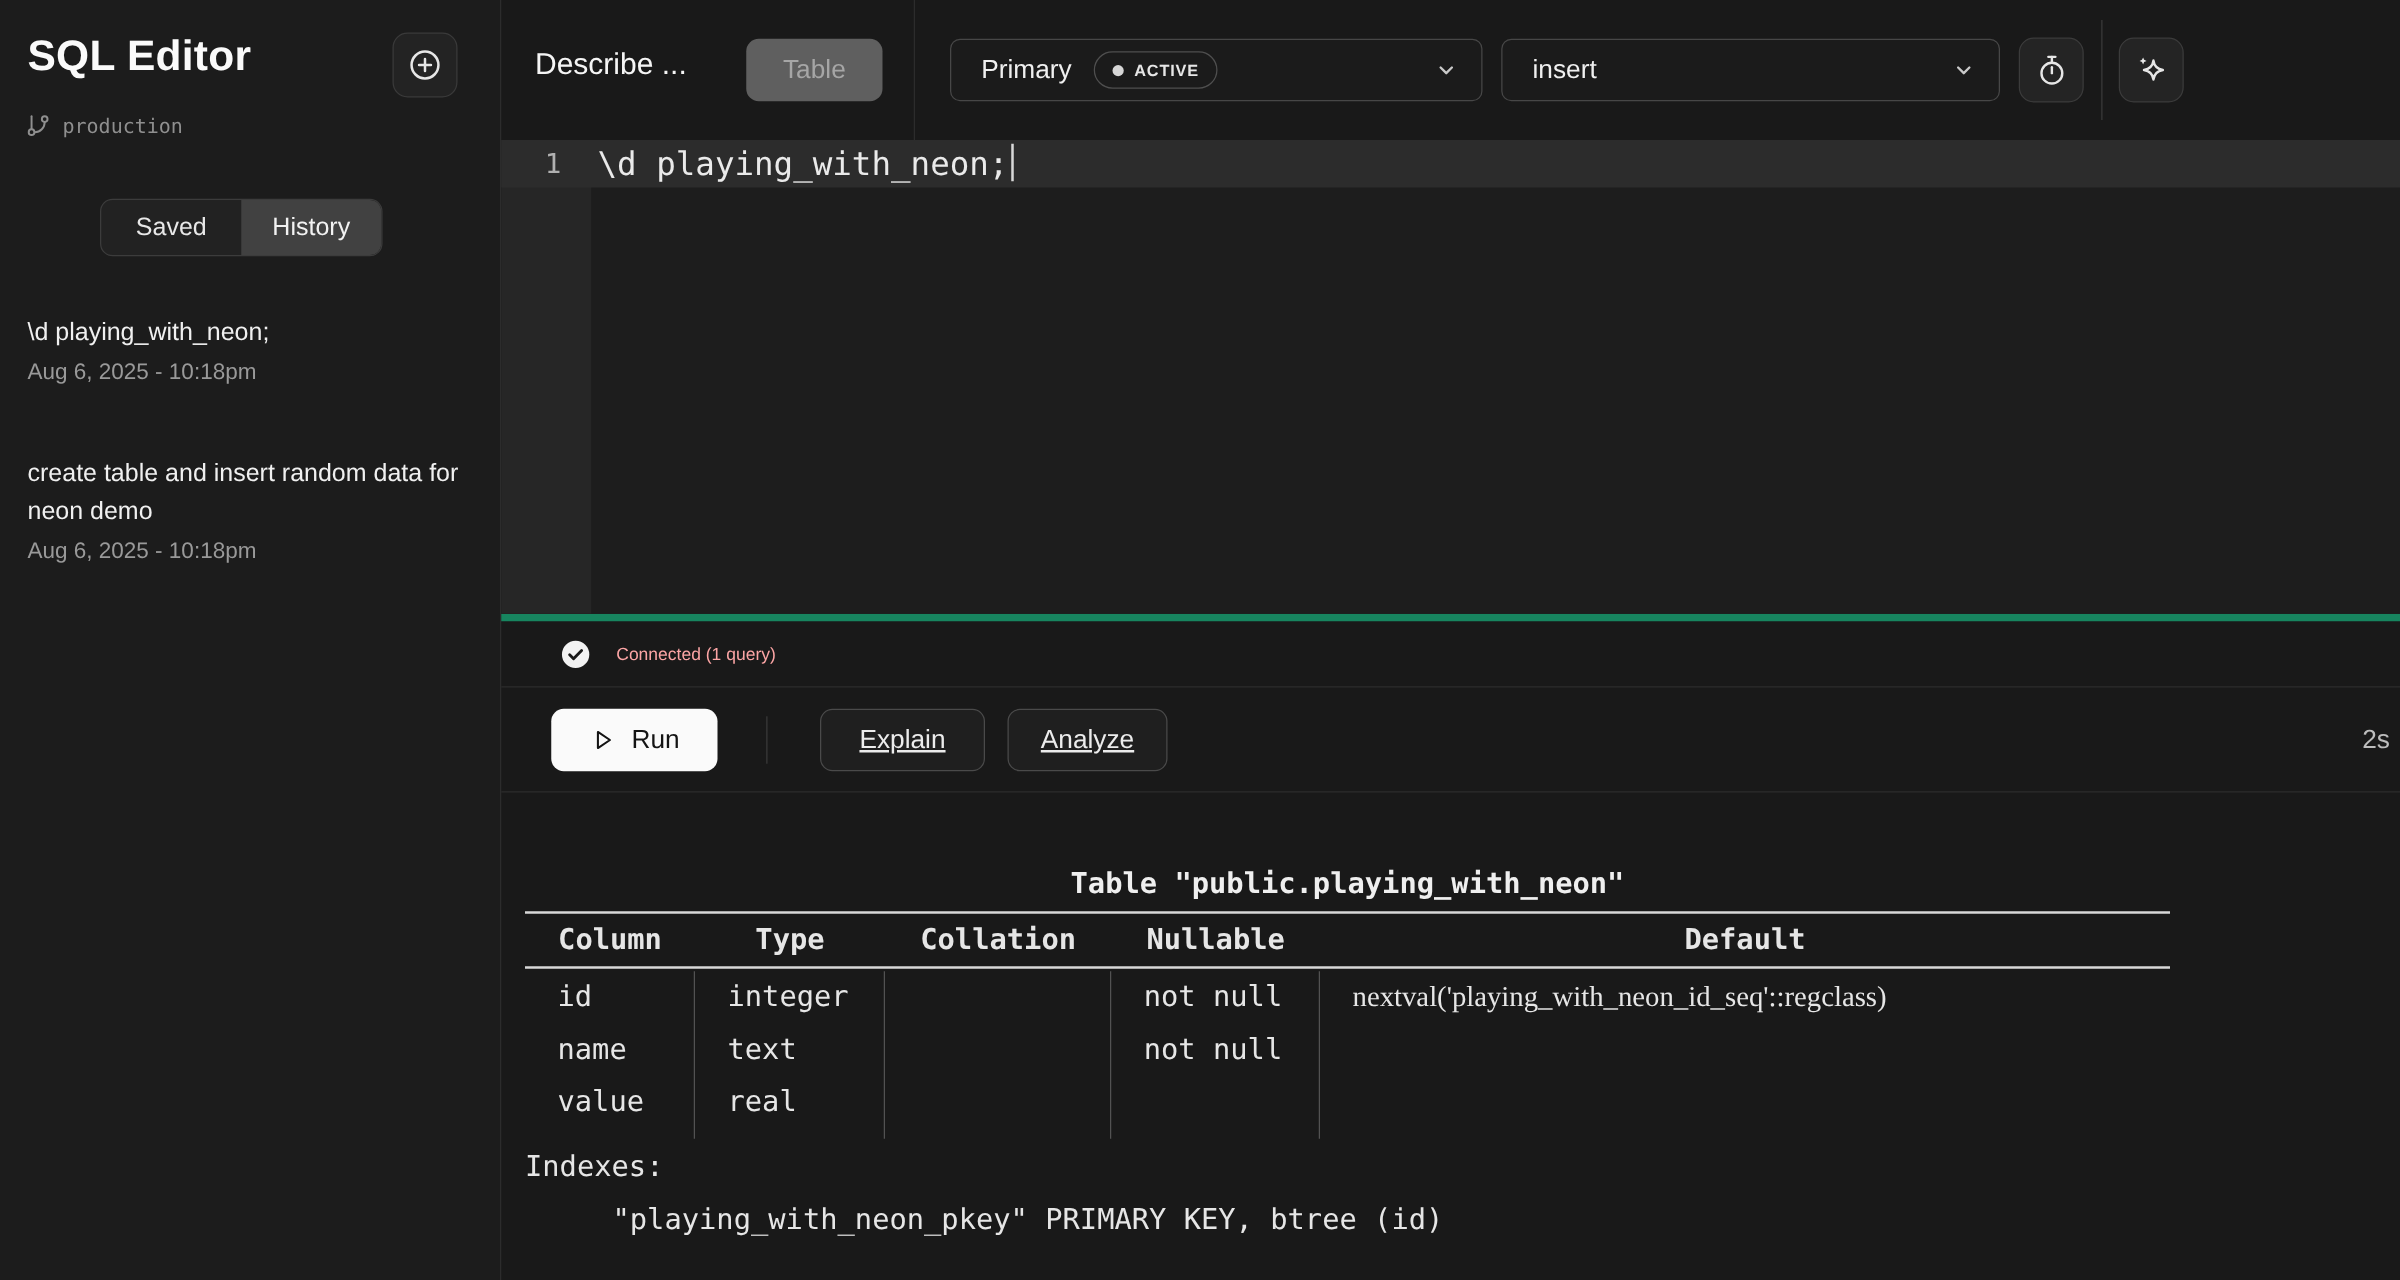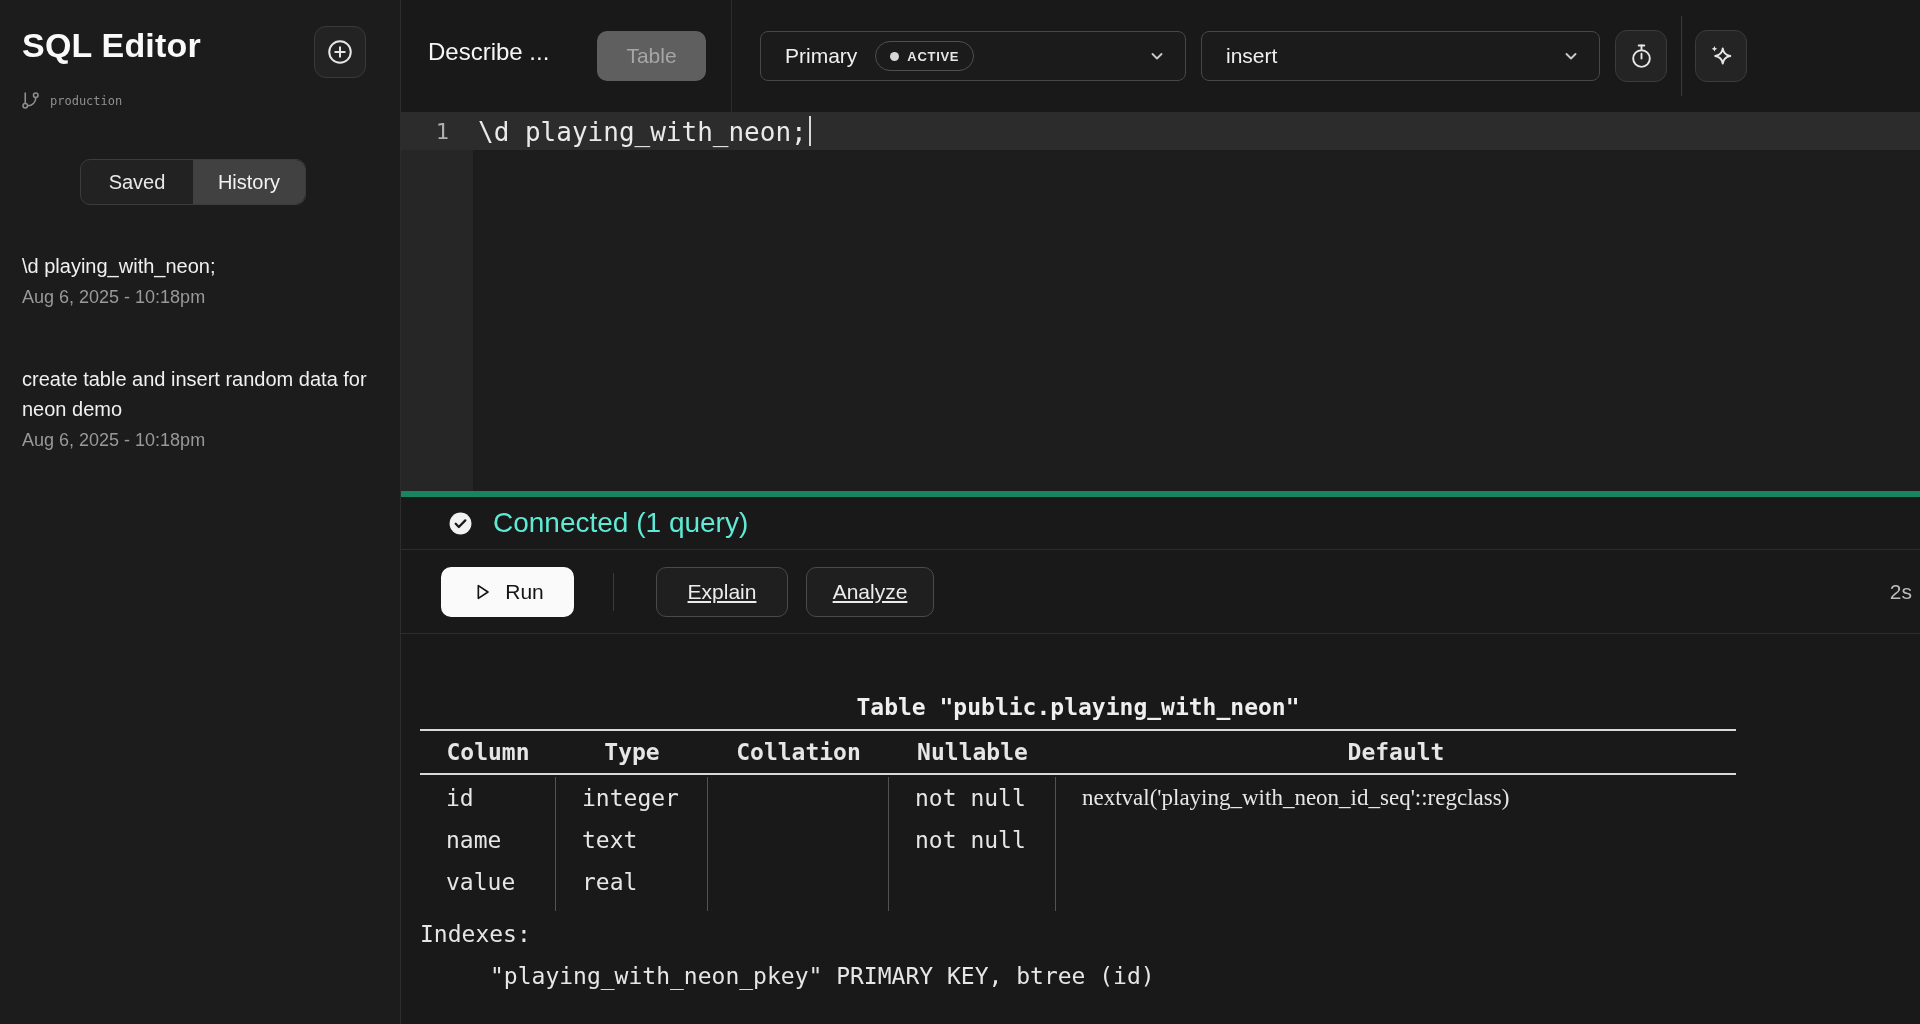--- a/index.html
+++ b/index.html
@@ -14,21 +14,21 @@
   .texture {
     background-image: radial-gradient(rgba(255,255,255,0.055) 1px, transparent 1.2px);
     background-size:5px 5px;
   }
   .app { display:flex; width:100%; height:100%; }
 
   
   .sidebar { width:401px; flex:0 0 401px; background:#1c1c1c; border-right:1px solid #2c2c2c; }
   .sb-header { display:flex; justify-content:space-between; align-items:flex-start; padding:26px 34px 0 22px; }
   .sb-title { font-size:34px; font-weight:bold; color:#fafafa; letter-spacing:0.2px; }
-  .branch-row { display:flex; align-items:center; gap:9px; margin:12px 0 0 20px; color:#8f8f8f; font-size:12px; }
+  .branch-row { display:flex; align-items:center; gap:9px; margin:12px 0 0 20px; color:#8f8f8f; font-size:16px; }
   .plus-btn { width:52px; height:52px; border:1px solid #3a3a3a; border-radius:12px; background:#232323;
               display:flex; align-items:center; justify-content:center; cursor:pointer; }
   .tabs { display:flex; width:226px; height:46px; margin:48px 0 0 80px; border:1px solid #3c3c3c;
           border-radius:10px; overflow:hidden; background:#222222; }
   .tab { flex:1; border:none; background:transparent; color:#e8e8e8; font-size:20px;
          font-family:"Liberation Sans",sans-serif; cursor:pointer; }
   .tab.active { background:#414141; border-radius:0 9px 9px 0; color:#f2f2f2; }
   .history { display:flex; flex-direction:column; gap:56px; margin-top:46px; padding:0 26px 0 22px; }
   .history-item { cursor:pointer; }
   .hi-title { font-size:20px; line-height:30px; color:#f0f0f0; }
@@ -66,21 +66,21 @@
   .code-line.active { position:absolute; left:0; right:0; top:0; height:38px; background:#2c2c2c;
                       display:flex; align-items:center; }
   .line-number { width:72px; flex:0 0 72px; text-align:right; padding-right:24px; font-size:22px; color:#b0b0b0; }
   .code-text { font-size:26px; color:#eaeaea; padding-left:5px; white-space:pre; }
   .cursor { display:inline-block; width:2px; height:30px; background:#d8d8d8; margin-left:2px; vertical-align:-5px; }
 
   
   .green-bar { height:6px; flex:0 0 6px; background:var(--accent); }
   .status-bar { height:53px; flex:0 0 53px; display:flex; align-items:center; gap:20px; padding-left:47px;
                 border-bottom:1px solid #2c2c2c; }
-  .status-text { font-size:28px; color:#5eead4; }
+  .status-text { font-size:14px; color:#fca5a5; }
   .actions-row { height:84px; flex:0 0 84px; display:flex; align-items:center; padding:0 8px 0 40px;
                  border-bottom:1px solid #2c2c2c; }
   .run-btn { width:133px; height:50px; border:none; border-radius:10px; background:#fafafa; color:#141414;
              font-size:21px; font-weight:400; font-family:"Liberation Sans",sans-serif;
              display:flex; align-items:center; justify-content:center; gap:12px; cursor:pointer; }
   .vsep { width:1px; height:38px; background:#3a3a3a; margin:0 42px 0 39px; }
   .ghost-btn { height:50px; border:1px solid #4a4a4a; border-radius:10px; background:#1f1f1f; color:#ececec;
                font-size:21px; font-family:"Liberation Sans",sans-serif; cursor:pointer;text-decoration:underline; }
   .explain-btn { width:132px; }
   .analyze-btn { width:128px; margin-left:18px; }

